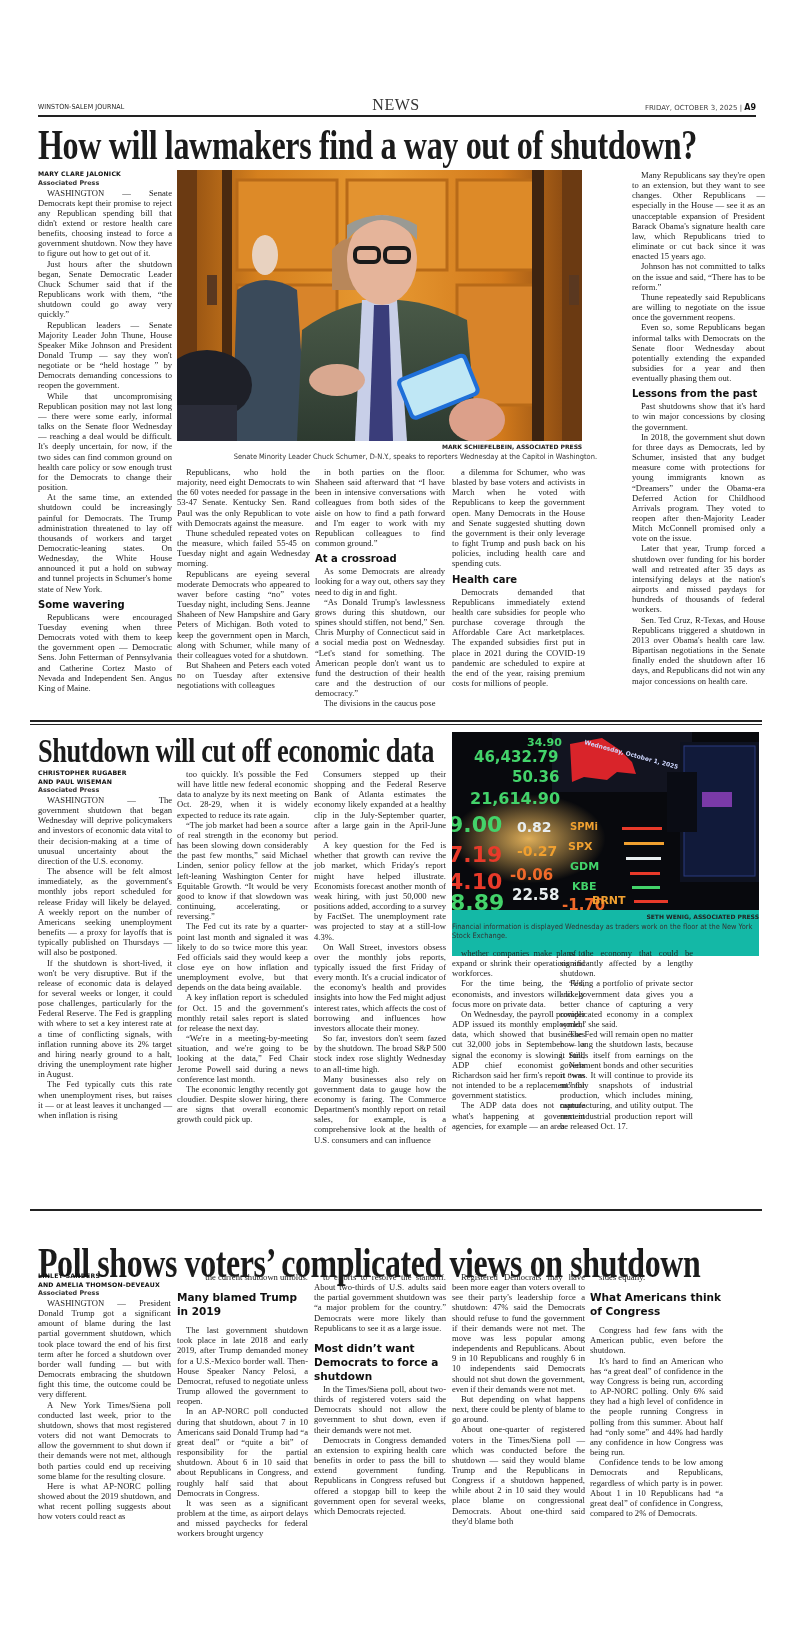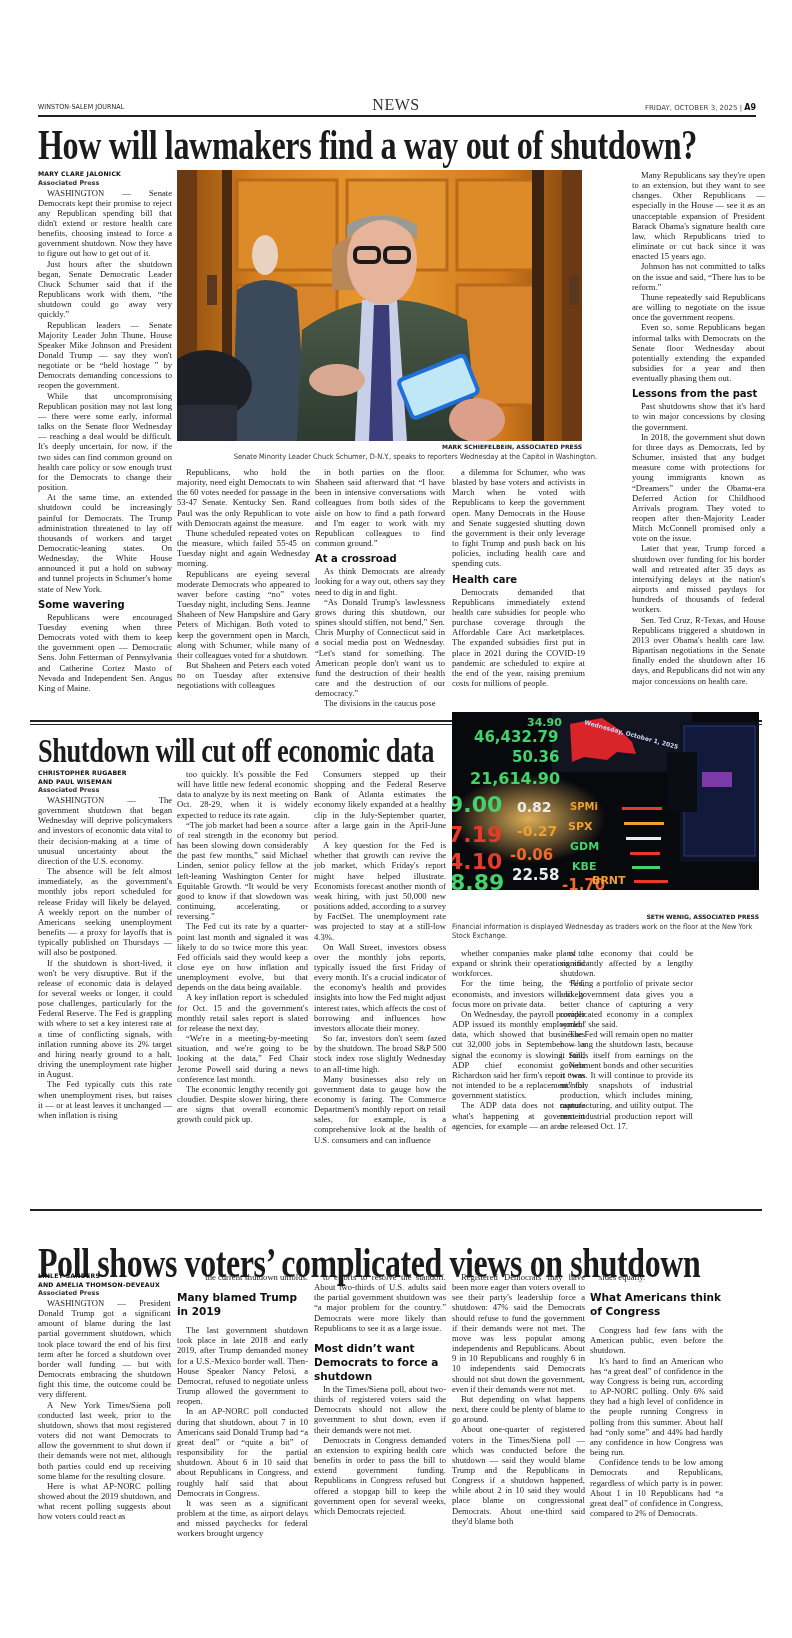--- a/index.html
+++ b/index.html
@@ -127,21 +127,21 @@
       <p>Republicans are eyeing several moderate Democrats who appeared to waver before casting “no” votes Tuesday night, including Sens. Jeanne Shaheen of New Hampshire and Gary Peters of Michigan. Both voted to keep the government open in March, along with Schumer, while many of their colleagues voted for a shutdown.</p>
       <p>But Shaheen and Peters each voted no on Tuesday after extensive negotiations with colleagues</p>
     </div>
 </div>
 <div class="col" style="left:315px; top:467px; width:130px;">
   <div>
       <p>in both parties on the floor. Shaheen said afterward that “I have been in intensive conversations with colleagues from both sides of the aisle on how to find a path forward and I'm eager to work with my Republican colleagues to find common ground.”</p>
     </div>
   <h4>At a crossroad</h4>
   <div>
-      <p>As think Democrats are already looking for a way out, others say they need to dig in and fight.</p>
+      <p>As some Democrats are already looking for a way out, others say they need to dig in and fight.</p>
       <p>“As Donald Trump's lawlessness grows during this shutdown, our spines should stiffen, not bend,” Sen. Chris Murphy of Connecticut said in a social media post on Wednesday. “Let's stand for something. The American people don't want us to fund the destruction of their health care and the destruction of our democracy.”</p>
       <p>The divisions in the caucus pose</p>
     </div>
 </div>
 <div class="col" style="left:452px; top:467px; width:133px;">
   <div>
       <p>a dilemma for Schumer, who was blasted by base voters and activists in March when he voted with Republicans to keep the government open. Many Democrats in the House and Senate suggested shutting down the government is their only leverage to fight Trump and push back on his policies, including health care and spending cuts.</p>
     </div>
   <h4>Health care</h4>
   <div>
@@ -192,21 +192,21 @@
 <div class="col" style="left:314px; top:769px; width:132px;">
   <div>
       <p>Consumers stepped up their shopping and the Federal Reserve Bank of Atlanta estimates the economy likely expanded at a healthy clip in the July-September quarter, after a large gain in the April-June period.</p>
       <p>A key question for the Fed is whether that growth can revive the job market, which Friday's report might have helped illustrate. Economists forecast another month of weak hiring, with just 50,000 new positions added, according to a survey by FactSet. The unemployment rate was projected to stay at a still-low 4.3%.</p>
       <p>On Wall Street, investors obsess over the monthly jobs reports, typically issued the first Friday of every month. It's a crucial indicator of the economy's health and provides insights into how the Fed might adjust interest rates, which affects the cost of borrowing and influences how investors allocate their money.</p>
       <p>So far, investors don't seem fazed by the shutdown. The broad S&amp;P 500 stock index rose slightly Wednesday to an all-time high.</p>
       <p>Many businesses also rely on government data to gauge how the economy is faring. The Commerce Department's monthly report on retail sales, for example, is a comprehensive look at the health of U.S. consumers and can influence</p>
     </div>
 </div>
 
-<div class="photo" style="left:452px; top:712px; width:307px; height:178px; background:#fde047;">
+<div class="photo" style="left:452px; top:732px; width:307px; height:224px; background:#14b8a6;">
   <svg width="307" height="178" viewBox="0 0 307 178">
     <defs>
       <radialGradient id="glow" cx="0.25" cy="0.6" r="0.25">
         <stop offset="0" stop-color="#f6c060" stop-opacity="0.9"></stop>
         <stop offset="1" stop-color="#f6c060" stop-opacity="0"></stop>
       </radialGradient>
     </defs>
     <rect width="307" height="178" fill="#08090d"></rect>
     <rect x="100" y="0" width="140" height="60" fill="#121420"></rect>
     <path d="M118 12 L150 6 L168 18 L180 30 L184 42 L165 40 L155 48 L132 45 L120 50 Z" fill="#d9242a"></path>

